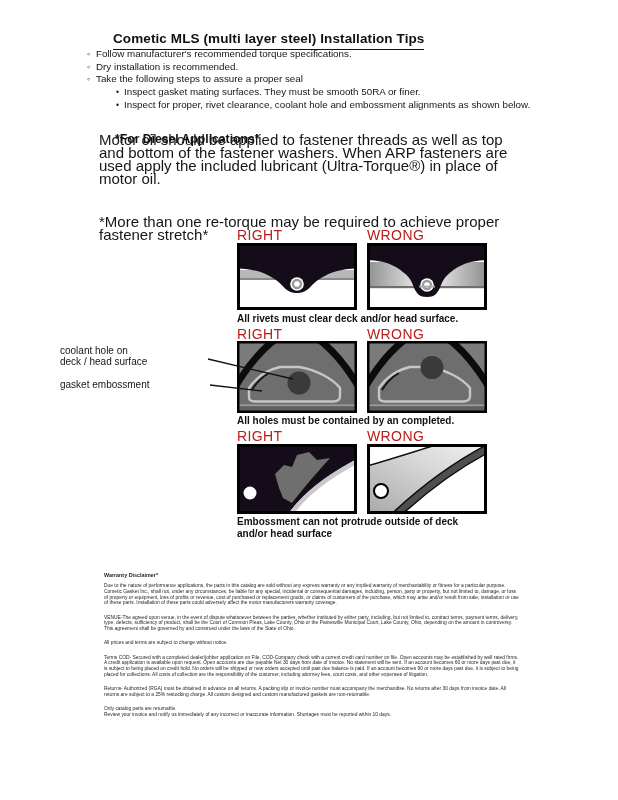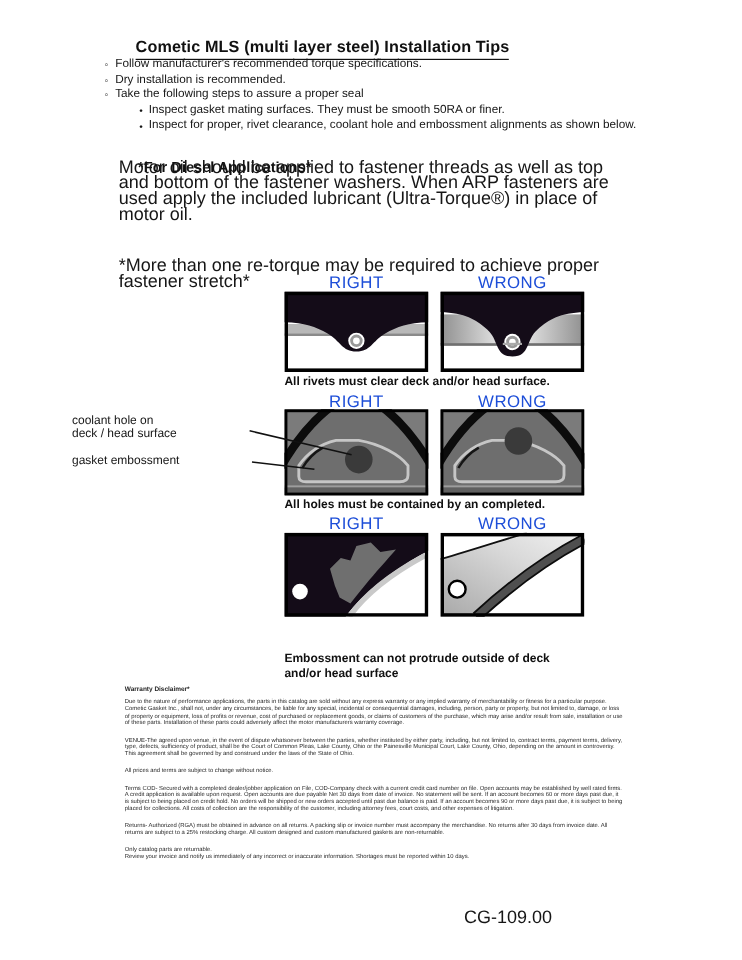--- a/index.html
+++ b/index.html
@@ -13,21 +13,21 @@
     border-bottom:1.6px solid #111;padding-bottom:2.5px;display:inline-block;letter-spacing:.1px;text-align:center;
   }
   .tips{position:absolute;left:87px;top:48px;font-size:9.8px;line-height:12.7px;color:#161616;}
   .tip{display:flex;}
   .tip .b{width:9px;flex:0 0 9px;font-size:9px;}
   .tip.sub{margin-left:29px;}
   .tip.sub .b{font-size:8.5px;width:8px;flex:0 0 8px;}
   .h2{position:absolute;left:99px;top:116px;margin:16px;font-size:12.2px;font-weight:bold;color:#111;}
   .para{position:absolute;left:99px;width:424px;font-size:15px;line-height:12.9px;color:#161616;}
   .pre{white-space:pre-line;}
-  .fig-label{position:absolute;width:120px;text-align:center;font-size:14px;letter-spacing:.4px;color:#1d4ed8;}
+  .fig-label{position:absolute;width:120px;font-size:14px;letter-spacing:.4px;color:#b91c1c;}
   .fig-box{position:absolute;width:120px;}
   .fig-box svg{display:block;}
   .caption{position:absolute;left:237px;font-size:10px;font-weight:bold;color:#111;line-height:12px;}
   .callout{position:absolute;left:60px;width:148px;font-size:10px;line-height:11px;color:#161616;}
   .leader-overlay{position:absolute;left:200px;top:352px;z-index:5;pointer-events:none;}
   .disclaimer{position:absolute;left:104px;top:572px;width:416px;color:#262626;}
   .disclaimer h3{margin:0 0 5px 0;font-size:5.4px;font-weight:bold;}
   .disclaimer p{margin:0 0 8.5px 0;font-size:4.9px;line-height:5.75px;}
   .page-code{position:absolute;left:260px;top:756px;width:200px;text-align:right;font-size:15px;color:#161616;}
 </style>
@@ -170,30 +170,29 @@
       </defs>
       <rect x="0" y="0" width="120" height="70" fill="#ffffff"></rect>
       <path d="M0,22 C28,14 52,6 72,0 L120,0 L120,5 C88,22 56,46 30,70 L0,70 Z" fill="url(#g3)"></path>
       <path d="M0,22 C28,14 52,6 72,0" stroke="#111111" stroke-width="1.5" fill="none"></path>
       <path d="M30,70 C56,46 88,22 120,5" stroke="#0d0d0d" stroke-width="9" fill="none"></path>
       <path d="M30,70 C56,46 88,22 120,5" stroke="#4f4f4f" stroke-width="6" fill="none"></path>
       <circle cx="14" cy="47" r="7" fill="#ffffff" stroke="#000000" stroke-width="2"></circle>
       <rect x="1.5" y="1.5" width="117" height="67" fill="none" stroke="#000000" stroke-width="3"></rect>
     </svg>
   </div>
-  <div class="caption pre" style="top:516px;margin-top:28px;">Embossment can not protrude outside of deck
+  <div class="caption pre" style="top:516px;">Embossment can not protrude outside of deck
 and/or head surface</div>
 
   <div class="disclaimer">
     <h3>Warranty Disclaimer*</h3>
     <p class="pre">Due to the nature of performance applications, the parts in this catalog are sold without any express warranty or any implied warranty of merchantability or fitness for a particular purpose. Cometic Gasket Inc., shall not, under any circumstances, be liable for any special, incidental or consequential damages, including, person, party or property, but not limited to, damage, or loss of property or equipment, loss of profits or revenue, cost of purchased or replacement goods, or claims of customers of the purchase, which may arise and/or result from sale, installation or use of these parts. Installation of these parts could adversely affect the motor manufacturers warranty coverage.</p>
     <p class="pre">VENUE-The agreed upon venue, in the event of dispute whatsoever between the parties, whether instituted by either party, including, but not limited to, contract terms, payment terms, delivery, type, defects, sufficiency of product, shall be the Court of Common Pleas, Lake County, Ohio or the Painesville Municipal Court, Lake County, Ohio, depending on the amount in controversy.
 This agreement shall be governed by and construed under the laws of the State of Ohio.</p>
     <p class="pre">All prices and terms are subject to change without notice.</p>
     <p class="pre">Terms COD- Secured with a completed dealer/jobber application on File, COD-Company check with a current credit card number on file. Open accounts may be established by well rated firms. A credit application is available upon request. Open accounts are due payable Net 30 days from date of invoice. No statement will be sent. If an account becomes 60 or more days past due, it is subject to being placed on credit hold. No orders will be shipped or new orders accepted until past due balance is paid. If an account becomes 90 or more days past due, it is subject to being placed for collections. All costs of collection are the responsibility of the customer, including attorney fees, court costs, and other expenses of litigation.</p>
     <p class="pre">Returns- Authorized (RGA) must be obtained in advance on all returns. A packing slip or invoice number must accompany the merchandise. No returns after 30 days from invoice date. All returns are subject to a 25% restocking charge. All custom designed and custom manufactured gaskets are non-returnable.</p>
     <p class="pre">Only catalog parts are returnable.
 Review your invoice and notify us immediately of any incorrect or inaccurate information. Shortages must be reported within 10 days.</p>
   </div>
 
-  <div class="page-code">CG-109.00</div>
 
 </div>
 
 </body></html>

